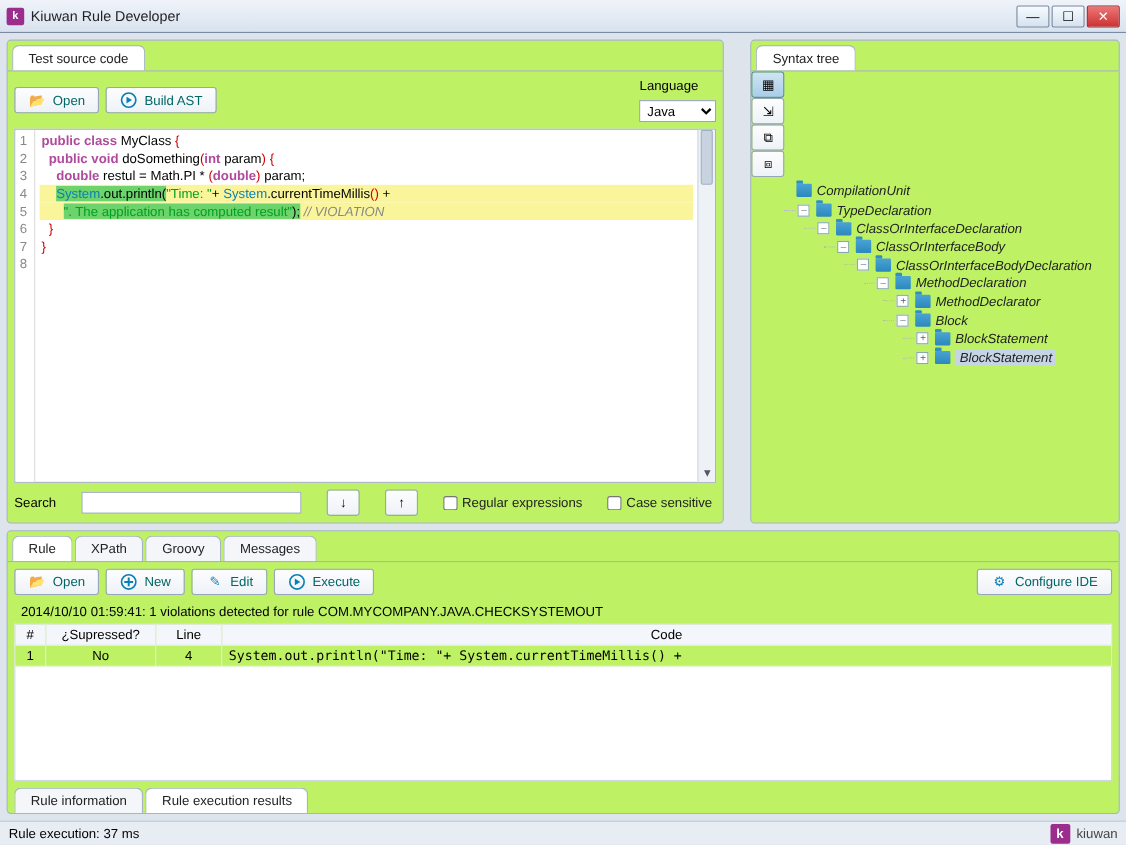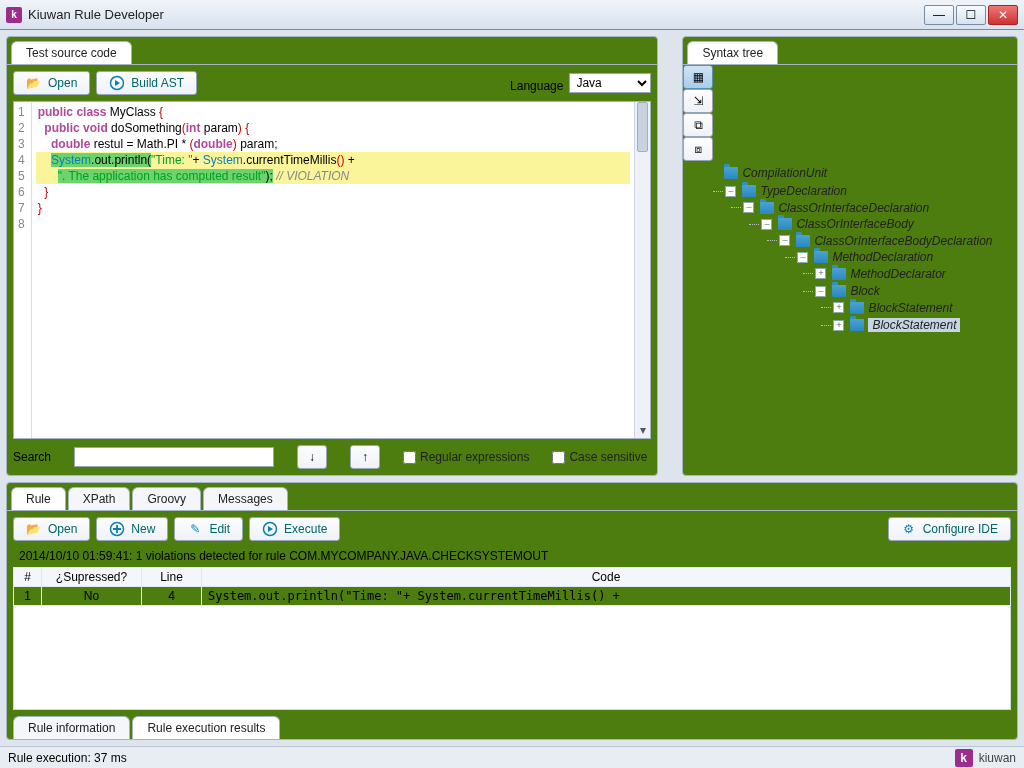--- a/index.html
+++ b/index.html
@@ -10,34 +10,34 @@
 .titlebar .appicon { width: 16px; height: 16px; background: #9b2d8d; border-radius: 2px; margin-right: 6px; display:flex;align-items:center;justify-content:center;color:#fff;font-weight:bold;font-size:10px;}
 .titlebar .title { flex: 0 0 auto; font-size: 13px; color:#222;}
 .titlebar .spacer { flex: 1; }
 .titlebar .winbtns { display: flex; gap: 2px; }
 .titlebar .winbtn { width: 30px; height: 20px; border: 1px solid #7a8aa0; background: linear-gradient(#f7fbff,#d6e2f0); border-radius: 2px; display:flex;align-items:center;justify-content:center; font-size:12px; cursor:pointer;}
 .titlebar .winbtn.close { background: linear-gradient(#e77,#c33); color:#fff; border-color:#a22;}
 
 
 .client { flex:1; display:flex; flex-direction:column; padding:6px; gap:6px; }
 .row { display:flex; gap:6px; }
-.panel { background:#4d7c0f; border:1px solid #a7b4c5; border-radius:4px; display:flex; flex-direction:column; }
+.panel { background:#bef264; border:1px solid #a7b4c5; border-radius:4px; display:flex; flex-direction:column; }
 .tabstrip { display:flex; gap:2px; padding:4px 4px 0 4px; background:transparent; }
 .tab { background:#f4f6f9; border:1px solid #a7b4c5; border-bottom:none; border-radius:6px 6px 0 0; padding:4px 14px; cursor:pointer; font-size:12px; color:#222;}
 .tab.active { background:#fff; font-weight:normal; }
 .panelbody { border-top:1px solid #a7b4c5; flex:1; display:flex; flex-direction:column; }
 
 
 .toolbar { display:flex; align-items:center; gap:6px; padding:6px; }
 .btn { display:flex; align-items:center; gap:6px; padding:3px 12px; border:1px solid #97a6ba; border-radius:3px; background:linear-gradient(#fdfdfe,#eef2f7); cursor:pointer; font-size:13px; color:#066;}
 .btn .ico { width:16px; height:16px; display:inline-flex; align-items:center; justify-content:center; color:#0a7fb5; }
 .iconbtn { width:30px; height:24px; border:1px solid #97a6ba; border-radius:3px; background:linear-gradient(#fdfdfe,#eef2f7); cursor:pointer; display:flex;align-items:center;justify-content:center;}
 .iconbtn.active{ background:linear-gradient(#cfe4f3,#a9cde9); border-color:#5a8fb5;}
 
-.langsel { display:flex; align-items:flex-end; gap:6px; margin-left:auto; }
+.langsel { display:flex; align-items:flex-start; gap:6px; margin-left:auto;flex-direction:column; }
 select { border:1px solid #97a6ba; background:#fff; padding:1px 2px; font-size:12px; height:20px;}
 
 
 .editorwrap { flex:1; display:flex; border:1px solid #a7b4c5; margin:0 6px; background:#fff; overflow:hidden;}
 .gutter { background:#fff; border-right:1px solid #ddd; padding:2px 6px 2px 4px; text-align:right; color:#888; font-family: Consolas, monospace; font-size:12px; line-height:16px; user-select:none; }
 .code { flex:1; padding:2px 4px; font-family: Consolas, monospace; font-size:12px; line-height:16px; white-space:pre; overflow:auto; position:relative;}
 .code .kw{color:#b04a9c;font-weight:bold;}
 .code .id{color:#000;}
 .code .str{color:#00a020;}
 .code .cmt{color:#888;font-style:italic;}
@@ -118,21 +118,21 @@
             <span class="ico">
               <svg width="16" height="16" viewBox="0 0 16 16">
                   <circle cx="8" cy="8" r="6.5" fill="none" stroke="#0a7fb5" stroke-width="1.5"></circle>
                   <path d="M6 5l5 3-5 3z" fill="#0a7fb5"></path>
                 </svg>
             </span>
             <span>Build AST</span>
           </div>
           <div class="langsel">
             <span>Language</span>
-            <select style="width:82px;">
+            <select style="width:70px;">
               <option>Java</option>
             </select>
           </div>
         </div>
         <div class="editorwrap">
           <div class="gutter" id="gutter">
               <div>1</div>
               <div>2</div>
               <div>3</div>
               <div>4</div>

